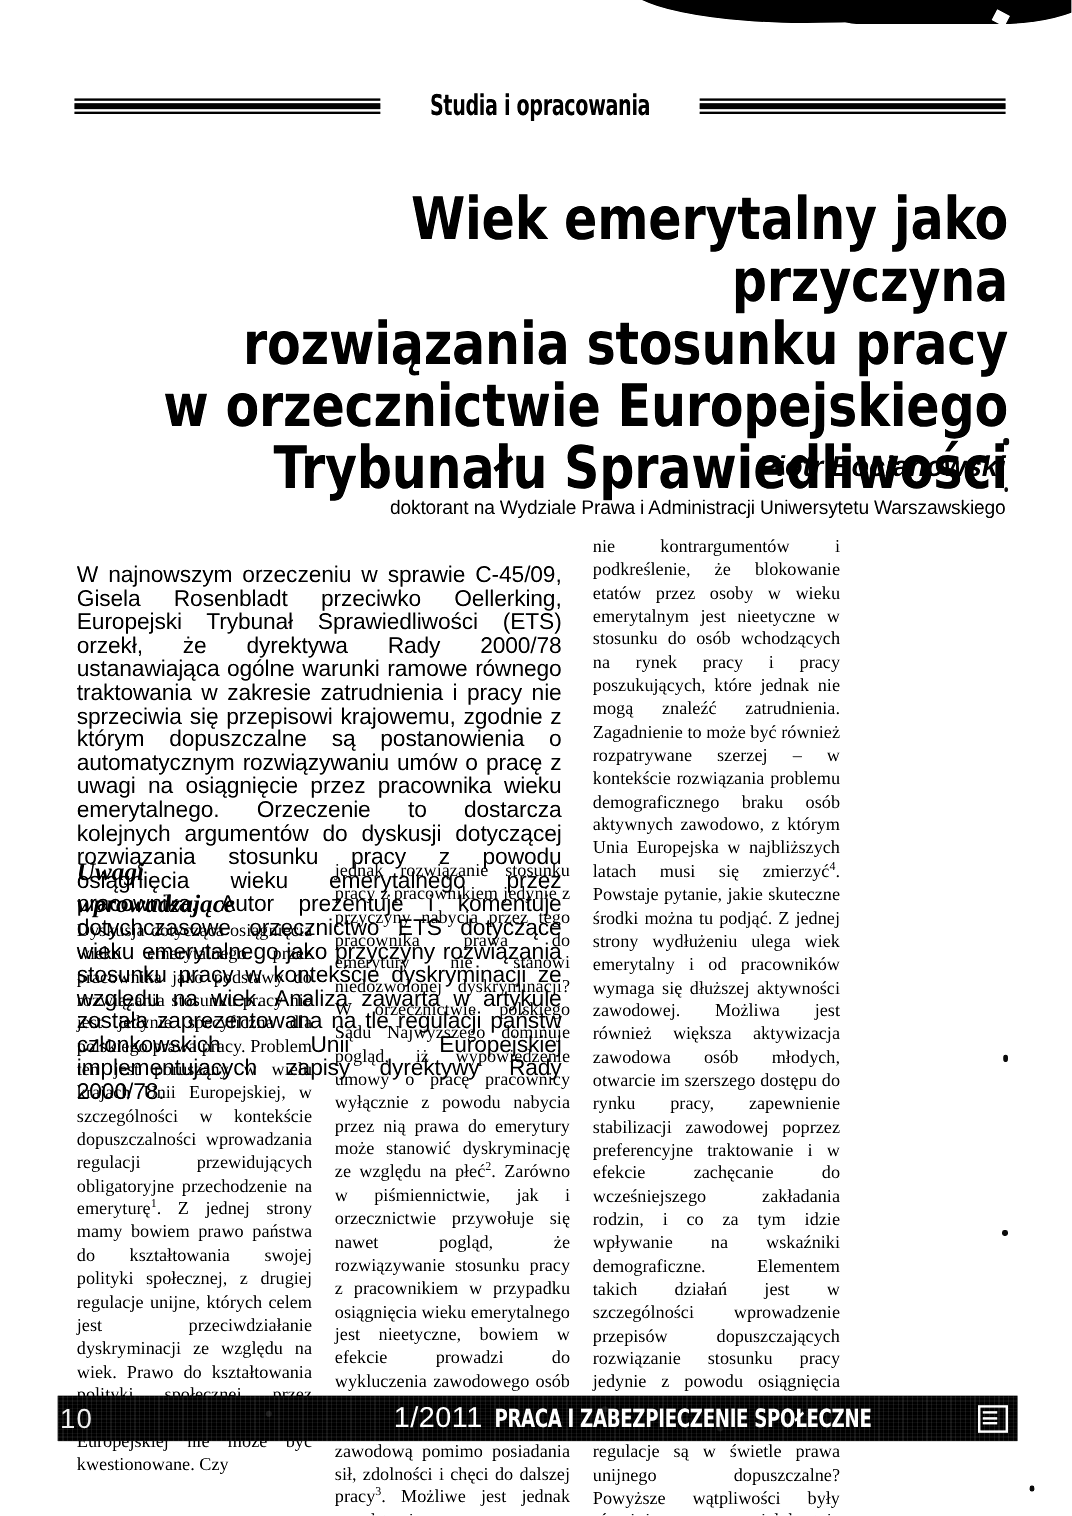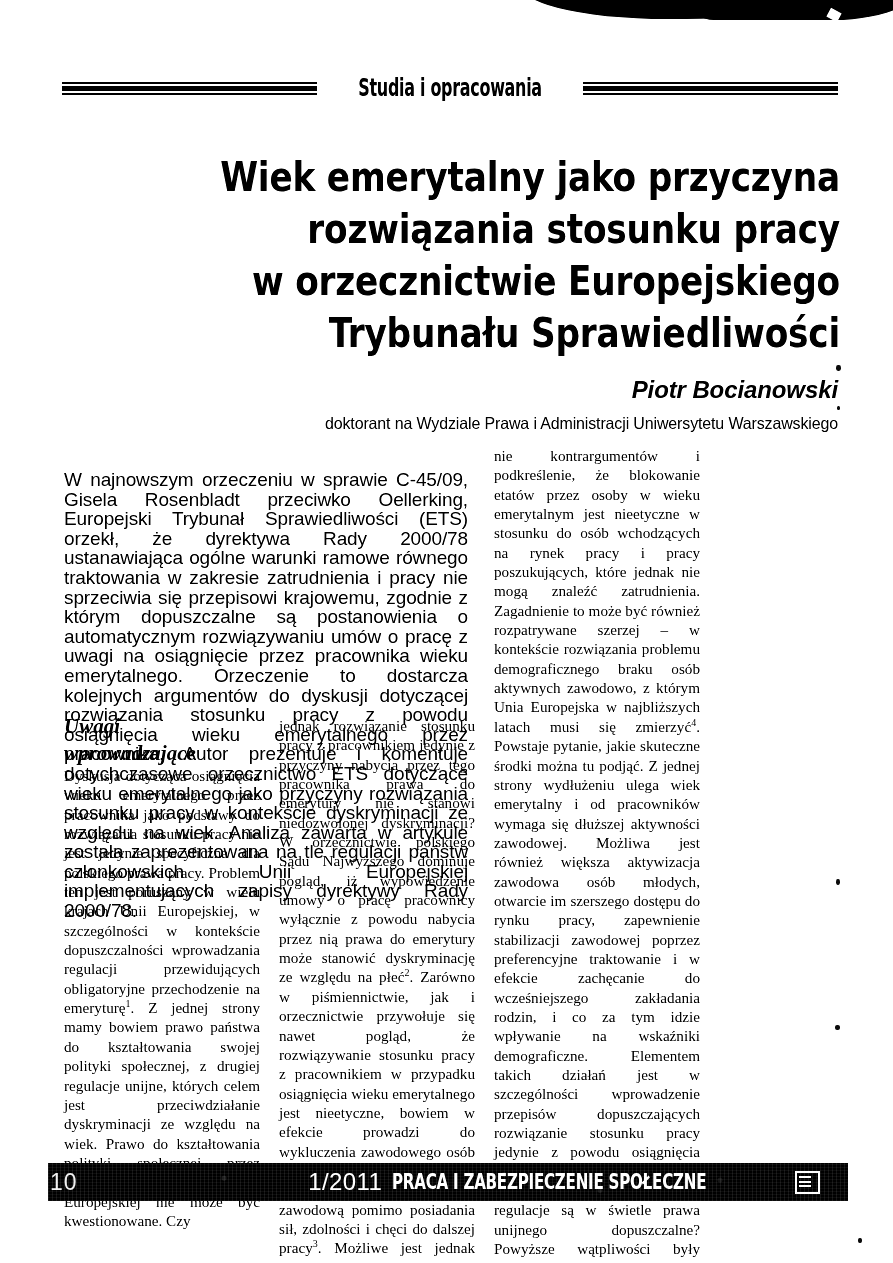--- a/index.html
+++ b/index.html
@@ -99,21 +99,21 @@
 
   
   .title {
     position: absolute;
     top: 124px;
     left: 70px;
     width: 770px;
     text-align: right;
     font-family: "Liberation Sans Narrow", "DejaVu Sans Condensed", "Liberation Sans", sans-serif;
     font-weight: 700;
-    font-size: 41px;
+    font-size: 49px;
     line-height: 52px;
     letter-spacing: -0.2px;
   }
   .title .tline {
     display: block;
     transform: scaleX(0.93);
     transform-origin: right center;
   }
 
   
@@ -229,21 +229,21 @@
     letter-spacing: 1px;
     opacity: 0.92;
   }
   .footer-right {
     position: relative;
     z-index: 2;
     margin-left: auto;
     display: flex;
     align-items: center;
     gap: 10px;
-    padding-right: 28px;
+    padding-right: 8px;
   }
   .issue {
     color: #f5f5f5;
     font-family: "Liberation Sans Narrow", "Liberation Sans", sans-serif;
     font-size: 24px;
     letter-spacing: 0.4px;
   }
   .journal-name {
     color: #fbfbfb;
     font-family: "DejaVu Sans Condensed", "Liberation Sans Narrow", "Liberation Sans", sans-serif;

